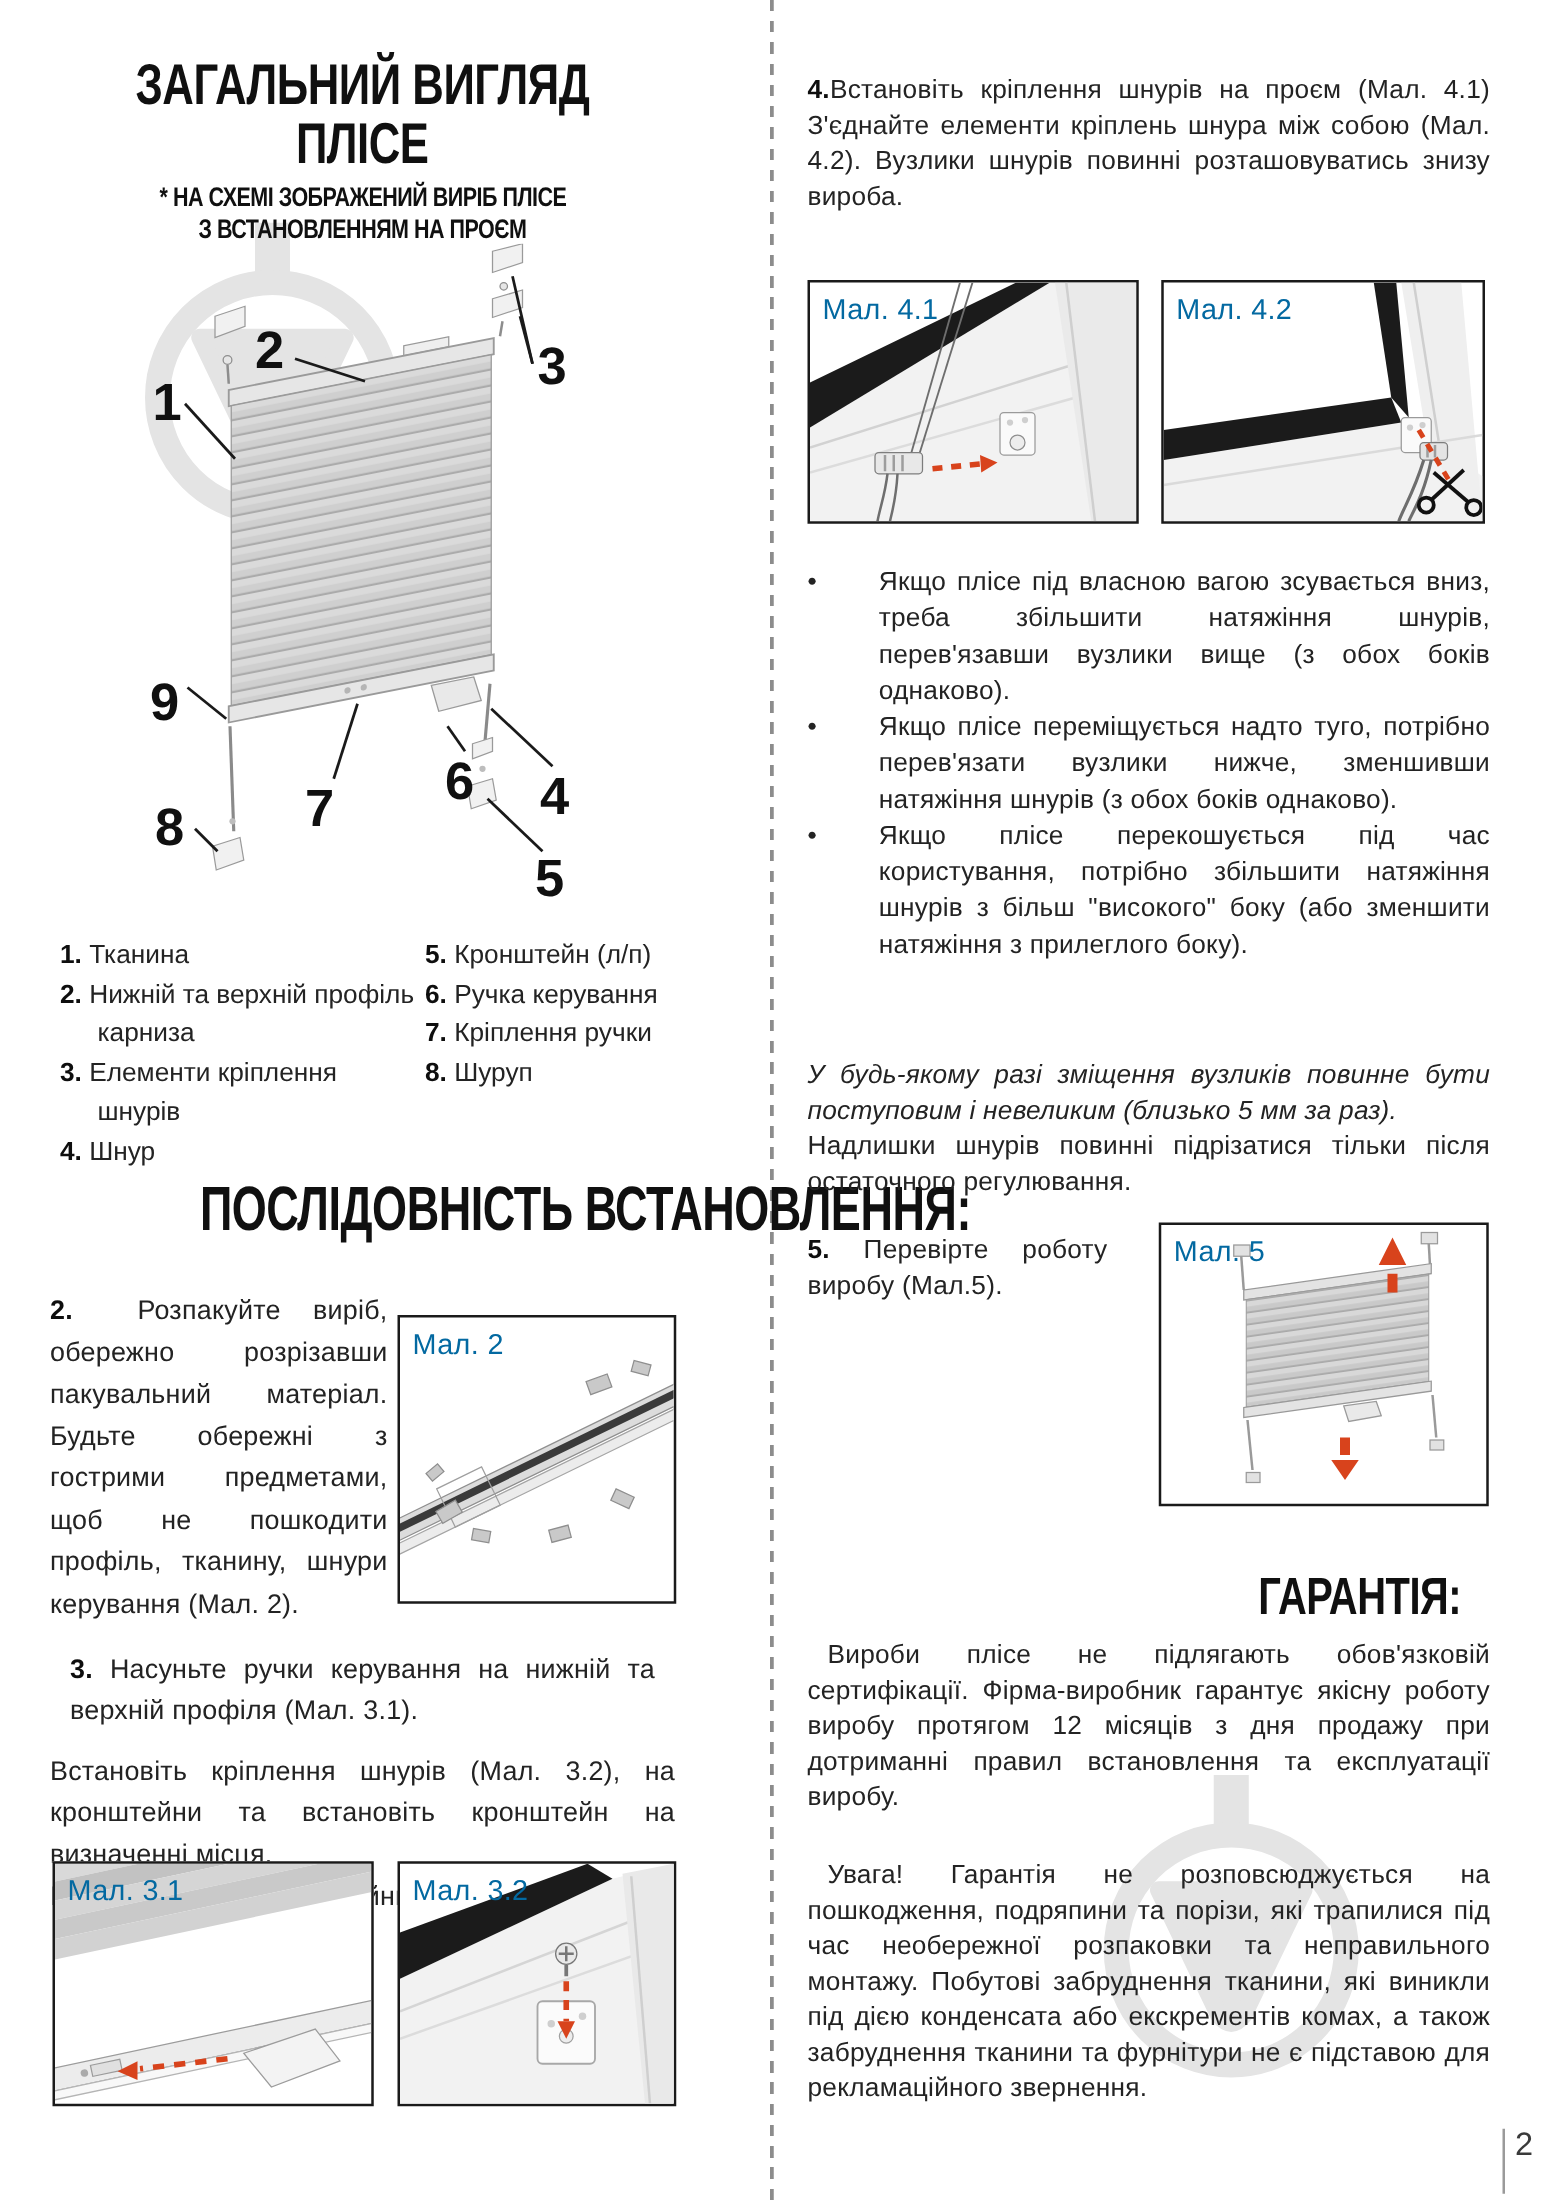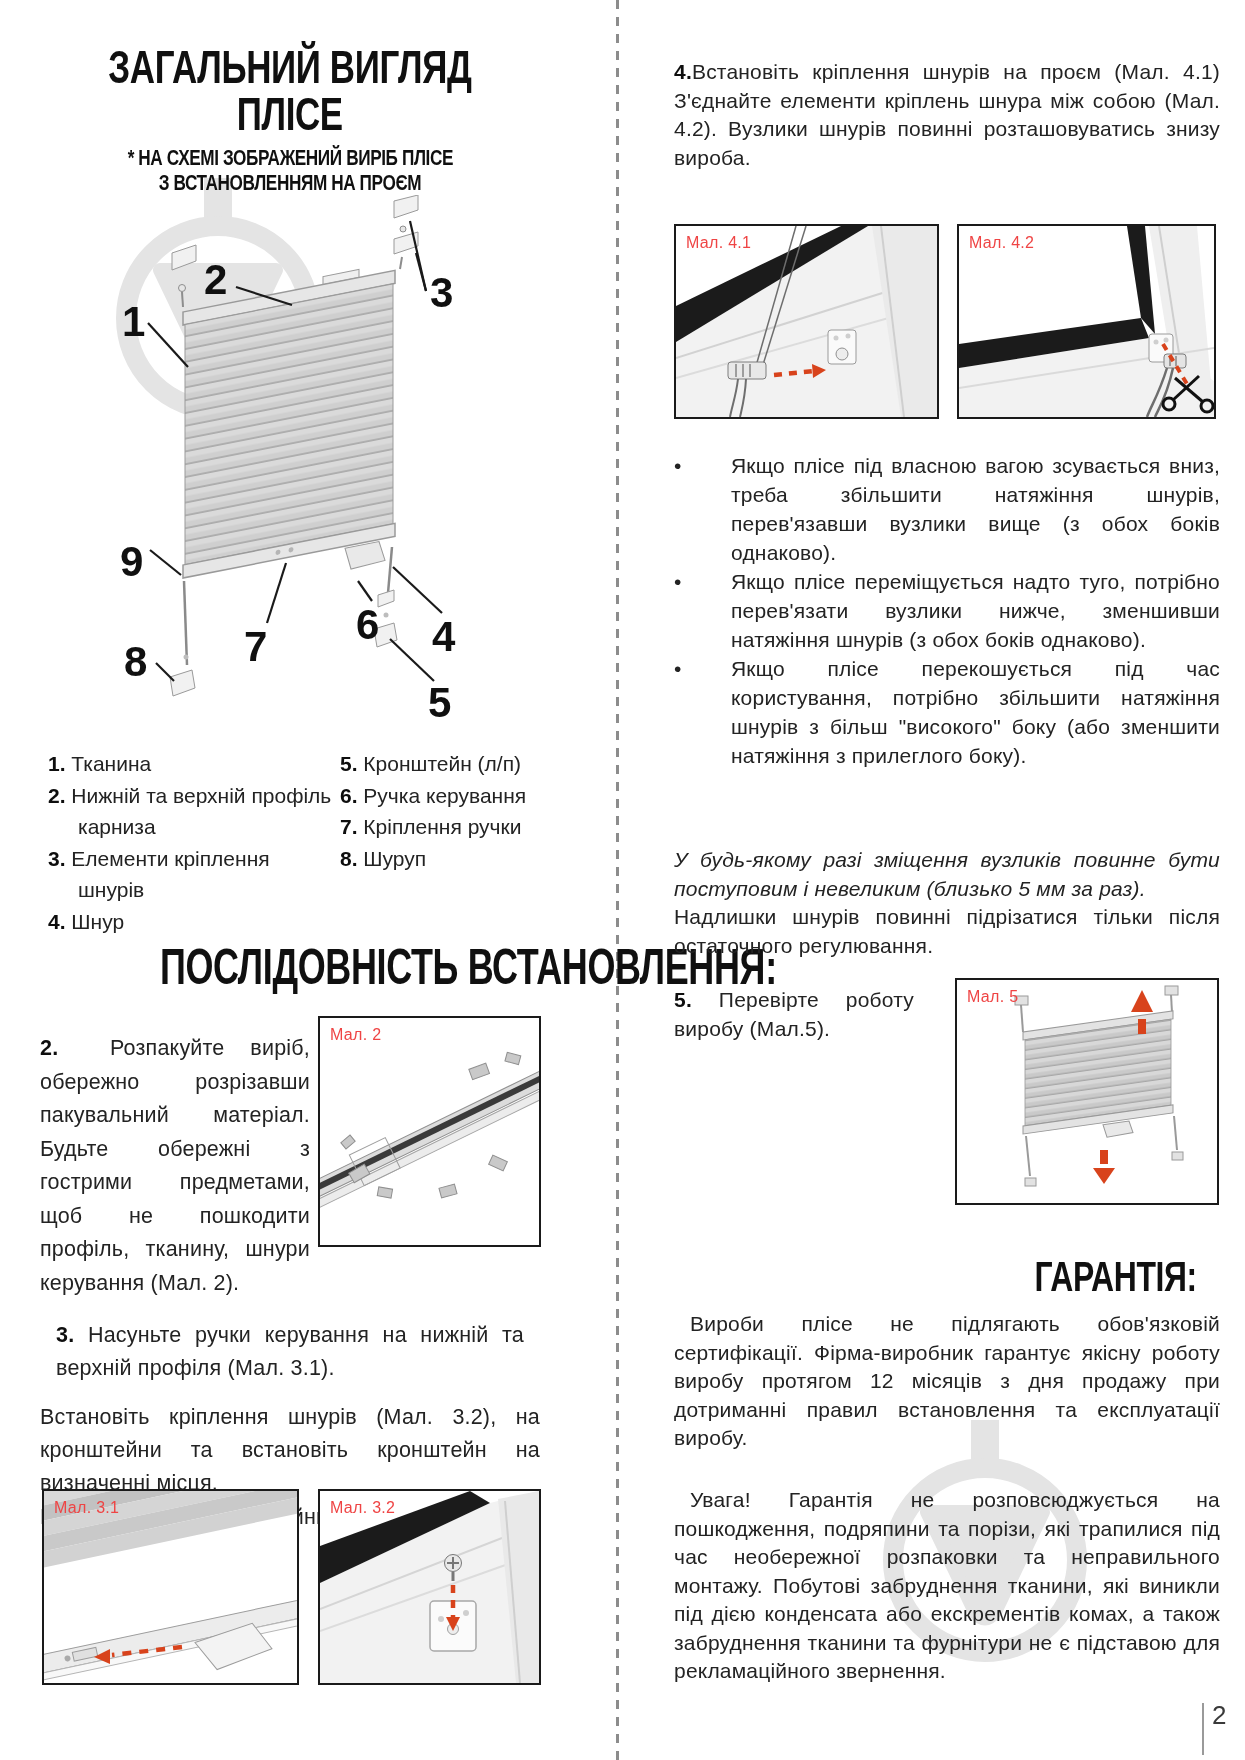--- a/index.html
+++ b/index.html
@@ -1,29 +1,29 @@
 <!DOCTYPE html>
 <html><head>
 <meta charset="utf-8">
 <style>
   html,body{margin:0;padding:0;background:#fff;}
   .page{position:relative;width:1245px;height:1760px;background:#ffffff;overflow:hidden;
         font-family:"Liberation Sans","DejaVu Sans",sans-serif;color:#1e1e1e;}
   .wm{position:absolute;z-index:0;}
   .layer{position:absolute;z-index:1;}
   .colL{left:40px;top:0;width:500px;height:1760px;}
-  .colR{left:672px;top:0;width:550px;height:1462px;}
+  .colR{left:644px;top:0;width:550px;height:1462px;}
   .abs{position:absolute;}
   .hline{text-align:center;font-weight:700;color:#101010;line-height:1.02;}
   .cx{display:inline-block;transform:scaleX(.76);transform-origin:50% 50%;white-space:nowrap;letter-spacing:-.5px;}
   .cx2{display:inline-block;transform:scaleX(.8);transform-origin:50% 50%;white-space:nowrap;letter-spacing:-.5px;}
   .body{font-size:21px;line-height:1.36;text-align:justify;color:#232323;letter-spacing:.2px;}
   .body b{color:#0e0e0e;}
   .figbox{position:absolute;border:2px solid #1a1a1a;background:#fff;overflow:hidden;}
-  .figlabel{position:absolute;left:10px;top:8px;font-size:16px;color:#ef4444;letter-spacing:.3px;z-index:2;}
+  .figlabel{position:absolute;left:10px;top:8px;font-size:23px;color:#0369a1;letter-spacing:.3px;z-index:2;}
   .li{padding-left:30px;text-indent:-30px;font-size:21px;line-height:1.5;color:#232323;}
   .li b{color:#0e0e0e;}
   .bullet-row{display:flex;align-items:flex-start;}
   .bdot{width:57px;flex:none;font-size:21px;line-height:1.38;color:#232323;}
   .btxt{flex:1;font-size:21px;line-height:1.38;text-align:justify;color:#232323;letter-spacing:.2px;}
   .divider{position:absolute;left:616px;top:0;width:3px;height:1760px;z-index:1;
            background:repeating-linear-gradient(180deg,#8c8c8c 0 9px,transparent 9px 17px);}
   .pgline{position:absolute;left:1202px;top:1703px;width:2px;height:52px;background:#9a9a9a;z-index:1;}
   .pgnum{position:absolute;left:1212px;top:1700px;font-size:26px;color:#3a3a3a;z-index:1;}
   .indent{text-indent:16px;}
@@ -147,21 +147,21 @@
       </div>
     </div>
 
     <div class="abs hline" style="left:0;top:942px;width:500px;font-size:50px;">
       <span class="cx" style="transform:scaleX(.72);">ПОСЛІДОВНІСТЬ ВСТАНОВЛЕННЯ:</span>
     </div>
 
     <div class="abs body" style="left:0;top:1032px;width:270px;font-size:21.5px;line-height:1.56;">
       <b>2.</b>&nbsp;&nbsp;<span>Розпакуйте виріб, обережно розрізавши пакувальний матеріал. Будьте обережні з гострими предметами, щоб не пошкодити профіль, тканину, шнури керування (Мал. 2).</span>
     </div>
-    <div class="figbox" style="left:278px;top:1016px;width:219px;height:227px;">
+    <div class="figbox" style="left:278px;top:1052px;width:219px;height:227px;">
       <div class="figlabel">Мал. 2</div>
       <svg width="219" height="227" viewBox="0 0 219 227">
         <g transform="rotate(-26 110 120)">
           <rect x="-40" y="108" width="300" height="16" fill="#dcdcdc" stroke="#8f8f8f"></rect>
           <rect x="-40" y="112" width="300" height="6" fill="#3a3a3a"></rect>
           <rect x="-40" y="126" width="300" height="8" fill="#ececec" stroke="#a5a5a5"></rect>
           <rect x="30" y="100" width="40" height="34" fill="none" stroke="#9f9f9f"></rect>
         </g>
         <g fill="#c9c9c9" stroke="#8f8f8f">
           <rect x="150" y="48" width="18" height="11" transform="rotate(-20 159 53)"></rect>

